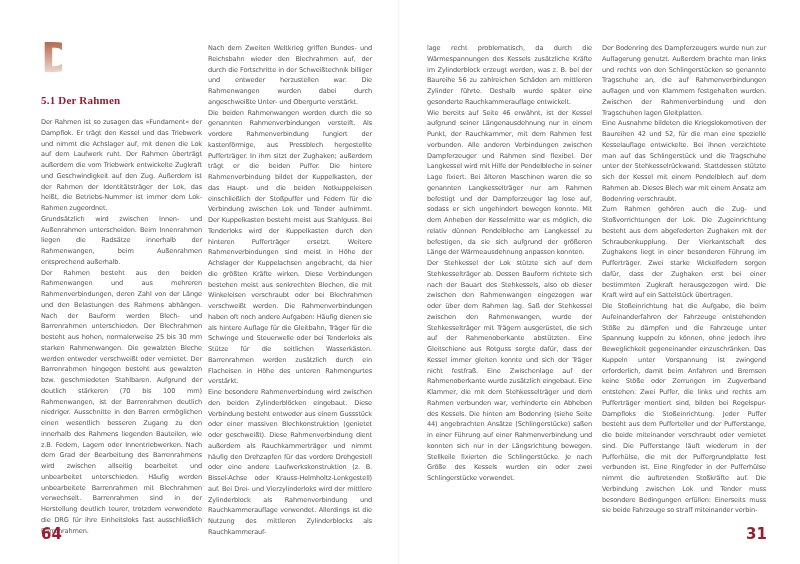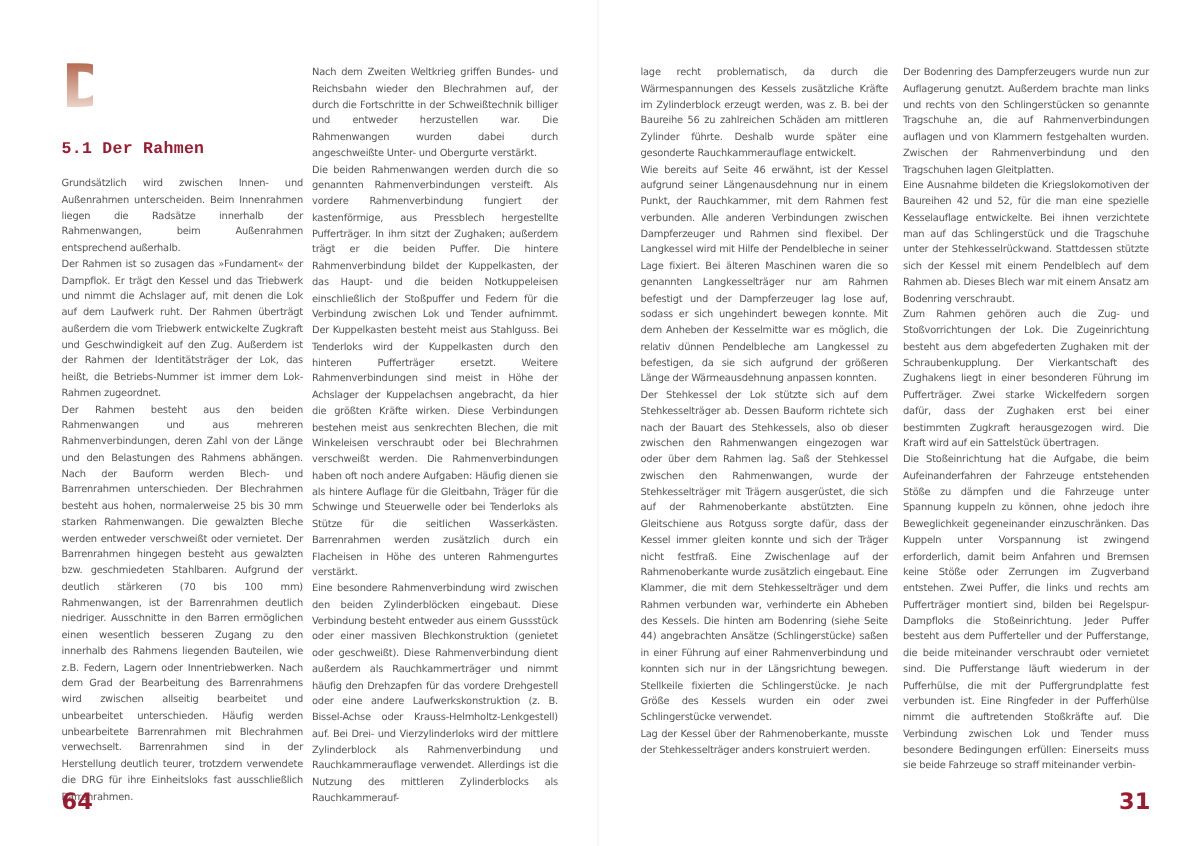--- a/index.html
+++ b/index.html
@@ -16,56 +16,55 @@
     .col1 { left: 41px; top: 41px; width: 161px; }
     .col2 { left: 208px; top: 43px; width: 164px; }
     .col3 { left: 427px; top: 43px; width: 165px; }
     .col4 { left: 602px; top: 43px; width: 164px; }
     .dropcap-wrap { position: relative; height: 34px; margin-bottom: 18px; }
     .dropcap { position: absolute; left: 0; top: 1px; font-family: "DejaVu Sans", sans-serif;
                font-size: 40px; font-weight: bold; line-height: 32px; width: 21px; overflow: hidden;
                background: linear-gradient(to bottom, #b56a50, #f0dcd2);
                -webkit-background-clip: text; background-clip: text; color: transparent; }
     .intro { position: absolute; left: 22px; top: 0; width: 139px; }
-    .section-title { font-family: Liberation Mono, monospace; font-size: 11px; font-weight: bold;
+    .section-title { font-family: Liberation Serif, serif; font-size: 11px; font-weight: bold;
                      color: #9b1b30; letter-spacing: 0.2px; margin: 12px 0 10px 0; line-height: 14px; }
     .page-number { position: absolute; top: 525px; font-size: 15px; font-weight: bold; color: #9b1b30; }
     .page-number.left-num { left: 41px; }
     .page-number.right-num { left: 746px; }
     em { font-style: italic; }
   </style>
 </head>
 <body>
 
 <div class="page left">
   <div class="col col1">
     <div class="dropcap-wrap">
       <span class="dropcap">D</span>
     </div>
     <h2 class="section-title">5.1 Der Rahmen</h2>
+    <p>Der Rahmen ist so zusagen das »Fundament« der Dampflok. Er trägt den Kessel und das Triebwerk und nimmt die Achslager auf, mit denen die Lok auf dem Laufwerk ruht. Der Rahmen überträgt außerdem die vom Triebwerk entwickelte Zugkraft und Geschwindigkeit auf den Zug. Außerdem ist der Rahmen der Identitätsträger der Lok, das heißt, die Betriebs-Nummer ist immer dem Lok-Rahmen zugeordnet.</p>
     <p>Grundsätzlich wird zwischen Innen- und Außenrahmen unterscheiden. Beim Innenrahmen liegen die Radsätze innerhalb der Rahmenwangen, beim Außenrahmen entsprechend außerhalb.</p>
-    <p>Der Rahmen ist so zusagen das »Fundament« der Dampflok. Er trägt den Kessel und das Triebwerk und nimmt die Achslager auf, mit denen die Lok auf dem Laufwerk ruht. Der Rahmen überträgt außerdem die vom Triebwerk entwickelte Zugkraft und Geschwindigkeit auf den Zug. Außerdem ist der Rahmen der Identitätsträger der Lok, das heißt, die Betriebs-Nummer ist immer dem Lok-Rahmen zugeordnet.</p>
     <p>Der Rahmen besteht aus den beiden Rahmenwangen und aus mehreren Rahmenverbindungen, deren Zahl von der Länge und den Belastungen des Rahmens abhängen. Nach der Bauform werden Blech- und Barrenrahmen unterschieden. Der Blechrahmen besteht aus hohen, normalerweise 25 bis 30 mm starken Rahmenwangen. Die gewalzten Bleche werden entweder verschweißt oder vernietet. Der Barrenrahmen hingegen besteht aus gewalzten bzw. geschmiedeten Stahlbaren. Aufgrund der deutlich stärkeren (70 bis 100 mm) Rahmenwangen, ist der Barrenrahmen deutlich niedriger. Ausschnitte in den Barren ermöglichen einen wesentlich besseren Zugang zu den innerhalb des Rahmens liegenden Bauteilen, wie z.B. Federn, Lagern oder Innentriebwerken. Nach dem Grad der Bearbeitung des Barrenrahmens wird zwischen allseitig bearbeitet und unbearbeitet unterschieden. Häufig werden unbearbeitete Barrenrahmen mit Blechrahmen verwechselt. Barrenrahmen sind in der Herstellung deutlich teurer, trotzdem verwendete die DRG für ihre Einheitsloks fast ausschließlich Barrenrahmen.</p>
   </div>
   <div class="col col2">
     <p>Nach dem Zweiten Weltkrieg griffen Bundes- und Reichsbahn wieder den Blechrahmen auf, der durch die Fortschritte in der Schweißtechnik billiger und entweder herzustellen war. Die Rahmenwangen wurden dabei durch angeschweißte Unter- und Obergurte verstärkt.</p>
     <p>Die beiden Rahmenwangen werden durch die so genannten Rahmenverbindungen versteift. Als vordere Rahmenverbindung fungiert der kastenförmige, aus Pressblech hergestellte Pufferträger. In ihm sitzt der Zughaken; außerdem trägt er die beiden Puffer. Die hintere Rahmenverbindung bildet der Kuppelkasten, der das Haupt- und die beiden Notkuppeleisen einschließlich der Stoßpuffer und Federn für die Verbindung zwischen Lok und Tender aufnimmt. Der Kuppelkasten besteht meist aus Stahlguss. Bei Tenderloks wird der Kuppelkasten durch den hinteren Pufferträger ersetzt. Weitere Rahmenverbindungen sind meist in Höhe der Achslager der Kuppelachsen angebracht, da hier die größten Kräfte wirken. Diese Verbindungen bestehen meist aus senkrechten Blechen, die mit Winkeleisen verschraubt oder bei Blechrahmen verschweißt werden. Die Rahmenverbindungen haben oft noch andere Aufgaben: Häufig dienen sie als hintere Auflage für die Gleitbahn, Träger für die Schwinge und Steuerwelle oder bei Tenderloks als Stütze für die seitlichen Wasserkästen. Barrenrahmen werden zusätzlich durch ein Flacheisen in Höhe des unteren Rahmengurtes verstärkt.</p>
     <p>Eine besondere Rahmenverbindung wird zwischen den beiden Zylinderblöcken eingebaut. Diese Verbindung besteht entweder aus einem Gussstück oder einer massiven Blechkonstruktion (genietet oder geschweißt). Diese Rahmenverbindung dient außerdem als Rauchkammerträger und nimmt häufig den Drehzapfen für das vordere Drehgestell oder eine andere Laufwerkskonstruktion (z. B. Bissel-Achse oder Krauss-Helmholtz-Lenkgestell) auf. Bei Drei- und Vierzylinderloks wird der mittlere Zylinderblock als Rahmenverbindung und Rauchkammerauflage verwendet. Allerdings ist die Nutzung des mittleren Zylinderblocks als Rauchkammerauf-</p>
   </div>
   <div class="page-number left-num">64</div>
 </div>
 
 <div class="gutter"></div>
 
 <div class="page right"></div>
 <div class="col col3">
   <p>lage recht problematisch, da durch die Wärmespannungen des Kessels zusätzliche Kräfte im Zylinderblock erzeugt werden, was z. B. bei der Baureihe 56 zu zahlreichen Schäden am mittleren Zylinder führte. Deshalb wurde später eine gesonderte Rauchkammerauflage entwickelt.</p>
   <p>Wie bereits auf Seite 46 erwähnt, ist der Kessel aufgrund seiner Längenausdehnung nur in einem Punkt, der Rauchkammer, mit dem Rahmen fest verbunden. Alle anderen Verbindungen zwischen Dampferzeuger und Rahmen sind flexibel. Der Langkessel wird mit Hilfe der Pendelbleche in seiner Lage fixiert. Bei älteren Maschinen waren die so genannten Langkesselträger nur am Rahmen befestigt und der Dampferzeuger lag lose auf, sodass er sich ungehindert bewegen konnte. Mit dem Anheben der Kesselmitte war es möglich, die relativ dünnen Pendelbleche am Langkessel zu befestigen, da sie sich aufgrund der größeren Länge der Wärmeausdehnung anpassen konnten.</p>
   <p>Der Stehkessel der Lok stützte sich auf dem Stehkesselträger ab. Dessen Bauform richtete sich nach der Bauart des Stehkessels, also ob dieser zwischen den Rahmenwangen eingezogen war oder über dem Rahmen lag. Saß der Stehkessel zwischen den Rahmenwangen, wurde der Stehkesselträger mit Trägern ausgerüstet, die sich auf der Rahmenoberkante abstützten. Eine Gleitschiene aus Rotguss sorgte dafür, dass der Kessel immer gleiten konnte und sich der Träger nicht festfraß. Eine Zwischenlage auf der Rahmenoberkante wurde zusätzlich eingebaut. Eine Klammer, die mit dem Stehkesselträger und dem Rahmen verbunden war, verhinderte ein Abheben des Kessels. Die hinten am Bodenring (siehe Seite 44) angebrachten Ansätze (Schlingerstücke) saßen in einer Führung auf einer Rahmenverbindung und konnten sich nur in der Längsrichtung bewegen. Stellkeile fixierten die Schlingerstücke. Je nach Größe des Kessels wurden ein oder zwei Schlingerstücke verwendet.</p>
-  <p>Lag der Kessel über der Rahmenoberkante, musste der Stehkesselträger anders konstruiert werden.</p>
 </div>
 <div class="col col4">
   <p>Der Bodenring des Dampferzeugers wurde nun zur Auflagerung genutzt. Außerdem brachte man links und rechts von den Schlingerstücken so genannte Tragschuhe an, die auf Rahmenverbindungen auflagen und von Klammern festgehalten wurden. Zwischen der Rahmenverbindung und den Tragschuhen lagen Gleitplatten.</p>
   <p>Eine Ausnahme bildeten die Kriegslokomotiven der Baureihen 42 und 52, für die man eine spezielle Kesselauflage entwickelte. Bei ihnen verzichtete man auf das Schlingerstück und die Tragschuhe unter der Stehkesselrückwand. Stattdessen stützte sich der Kessel mit einem Pendelblech auf dem Rahmen ab. Dieses Blech war mit einem Ansatz am Bodenring verschraubt.</p>
   <p>Zum Rahmen gehören auch die Zug- und Stoßvorrichtungen der Lok. Die Zugeinrichtung besteht aus dem abgefederten Zughaken mit der Schraubenkupplung. Der Vierkantschaft des Zughakens liegt in einer besonderen Führung im Pufferträger. Zwei starke Wickelfedern sorgen dafür, dass der Zughaken erst bei einer bestimmten Zugkraft herausgezogen wird. Die Kraft wird auf ein Sattelstück übertragen.</p>
   <p>Die Stoßeinrichtung hat die Aufgabe, die beim Aufeinanderfahren der Fahrzeuge entstehenden Stöße zu dämpfen und die Fahrzeuge unter Spannung kuppeln zu können, ohne jedoch ihre Beweglichkeit gegeneinander einzuschränken. Das Kuppeln unter Vorspannung ist zwingend erforderlich, damit beim Anfahren und Bremsen keine Stöße oder Zerrungen im Zugverband entstehen. Zwei Puffer, die links und rechts am Pufferträger montiert sind, bilden bei Regelspur-Dampfloks die Stoßeinrichtung. Jeder Puffer besteht aus dem Pufferteller und der Pufferstange, die beide miteinander verschraubt oder vernietet sind. Die Pufferstange läuft wiederum in der Pufferhülse, die mit der Puffergrundplatte fest verbunden ist. Eine Ringfeder in der Pufferhülse nimmt die auftretenden Stoßkräfte auf. Die Verbindung zwischen Lok und Tender muss besondere Bedingungen erfüllen: Einerseits muss sie beide Fahrzeuge so straff miteinander verbin-</p>
 </div>
 <div class="page-number right-num">31</div>
 
 </body></html>

